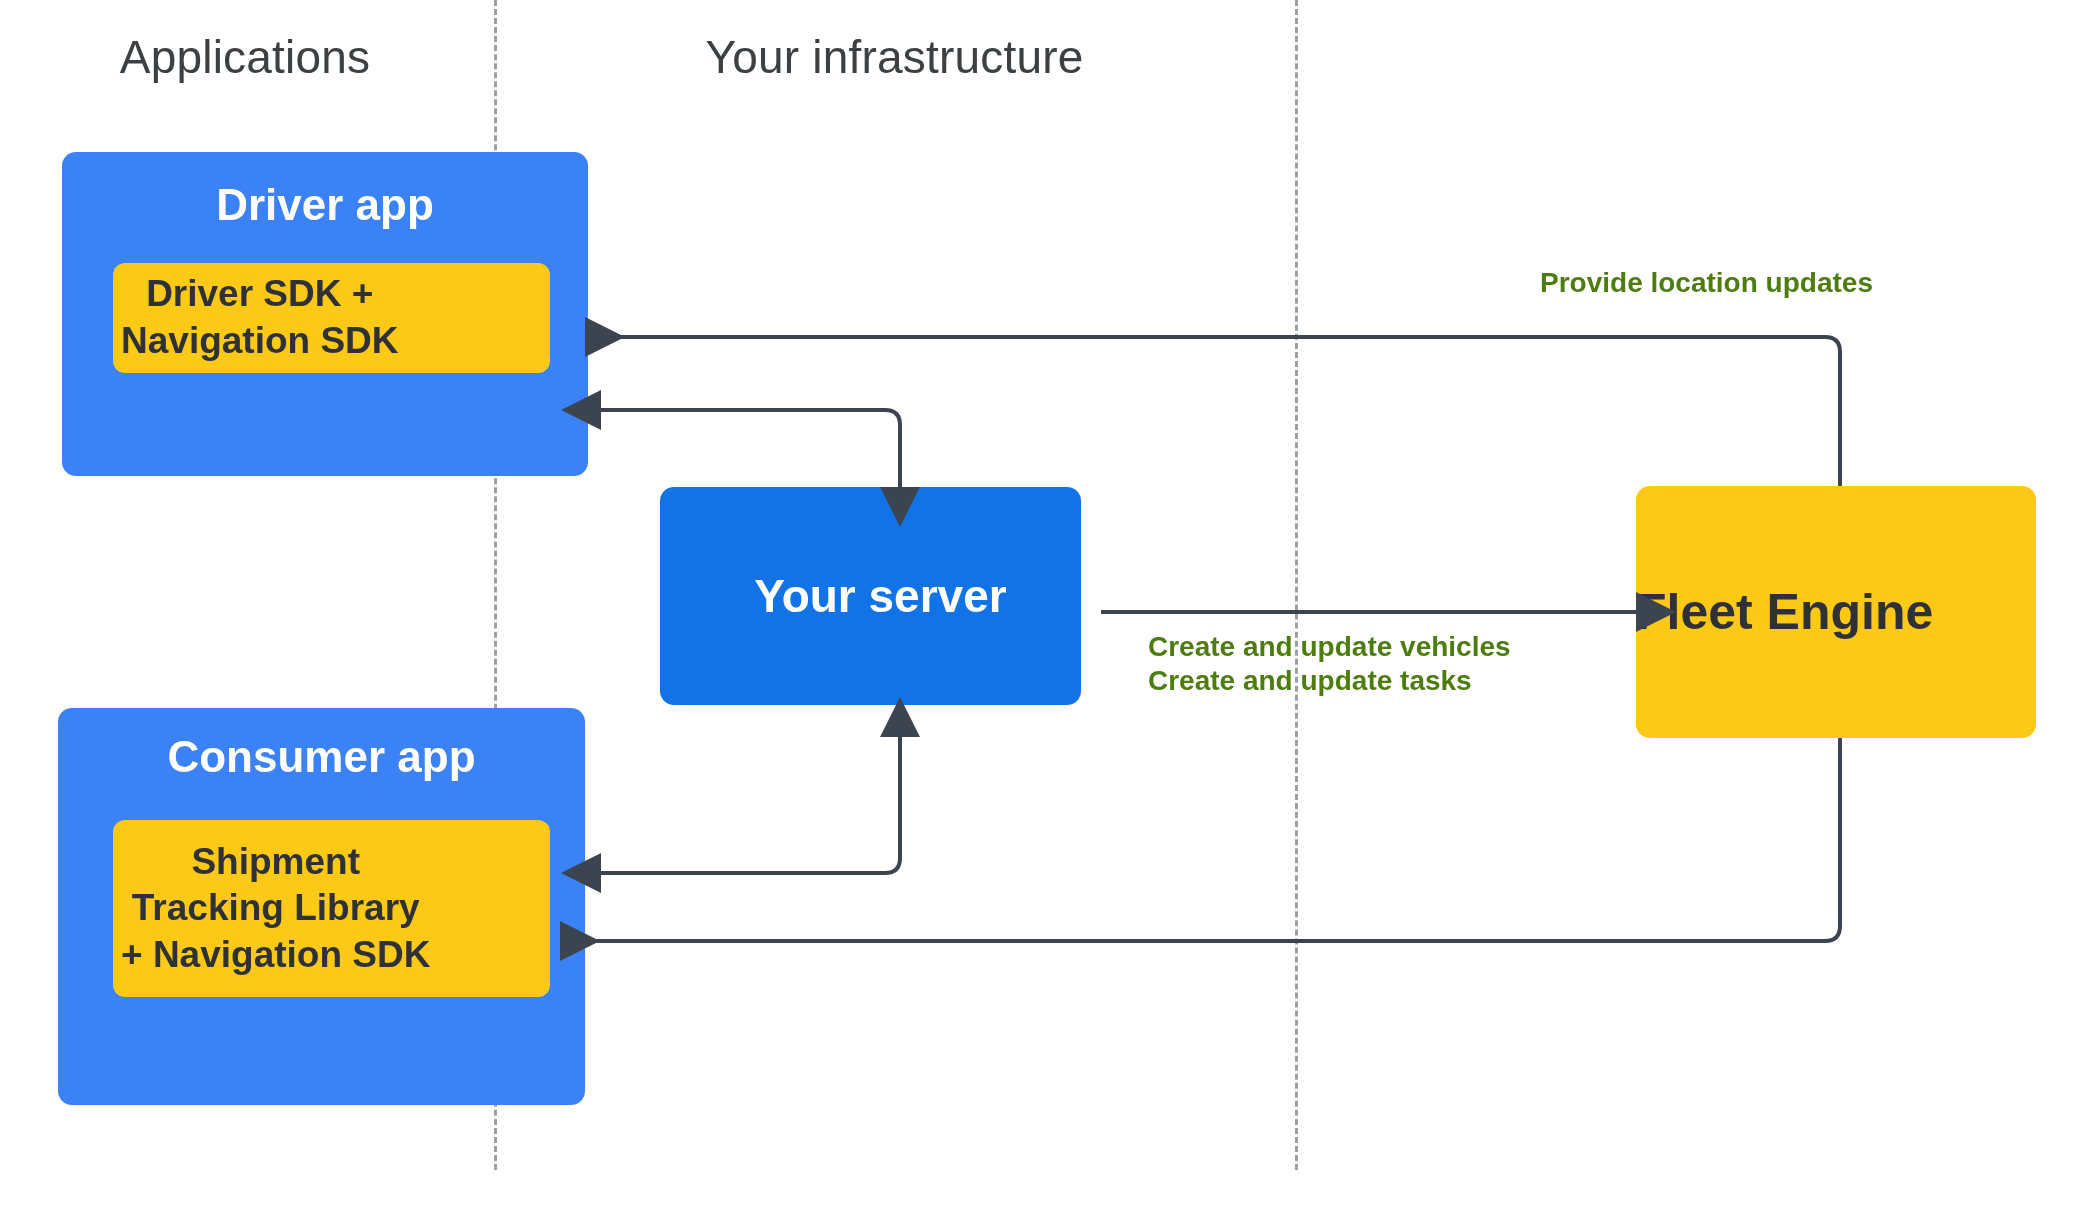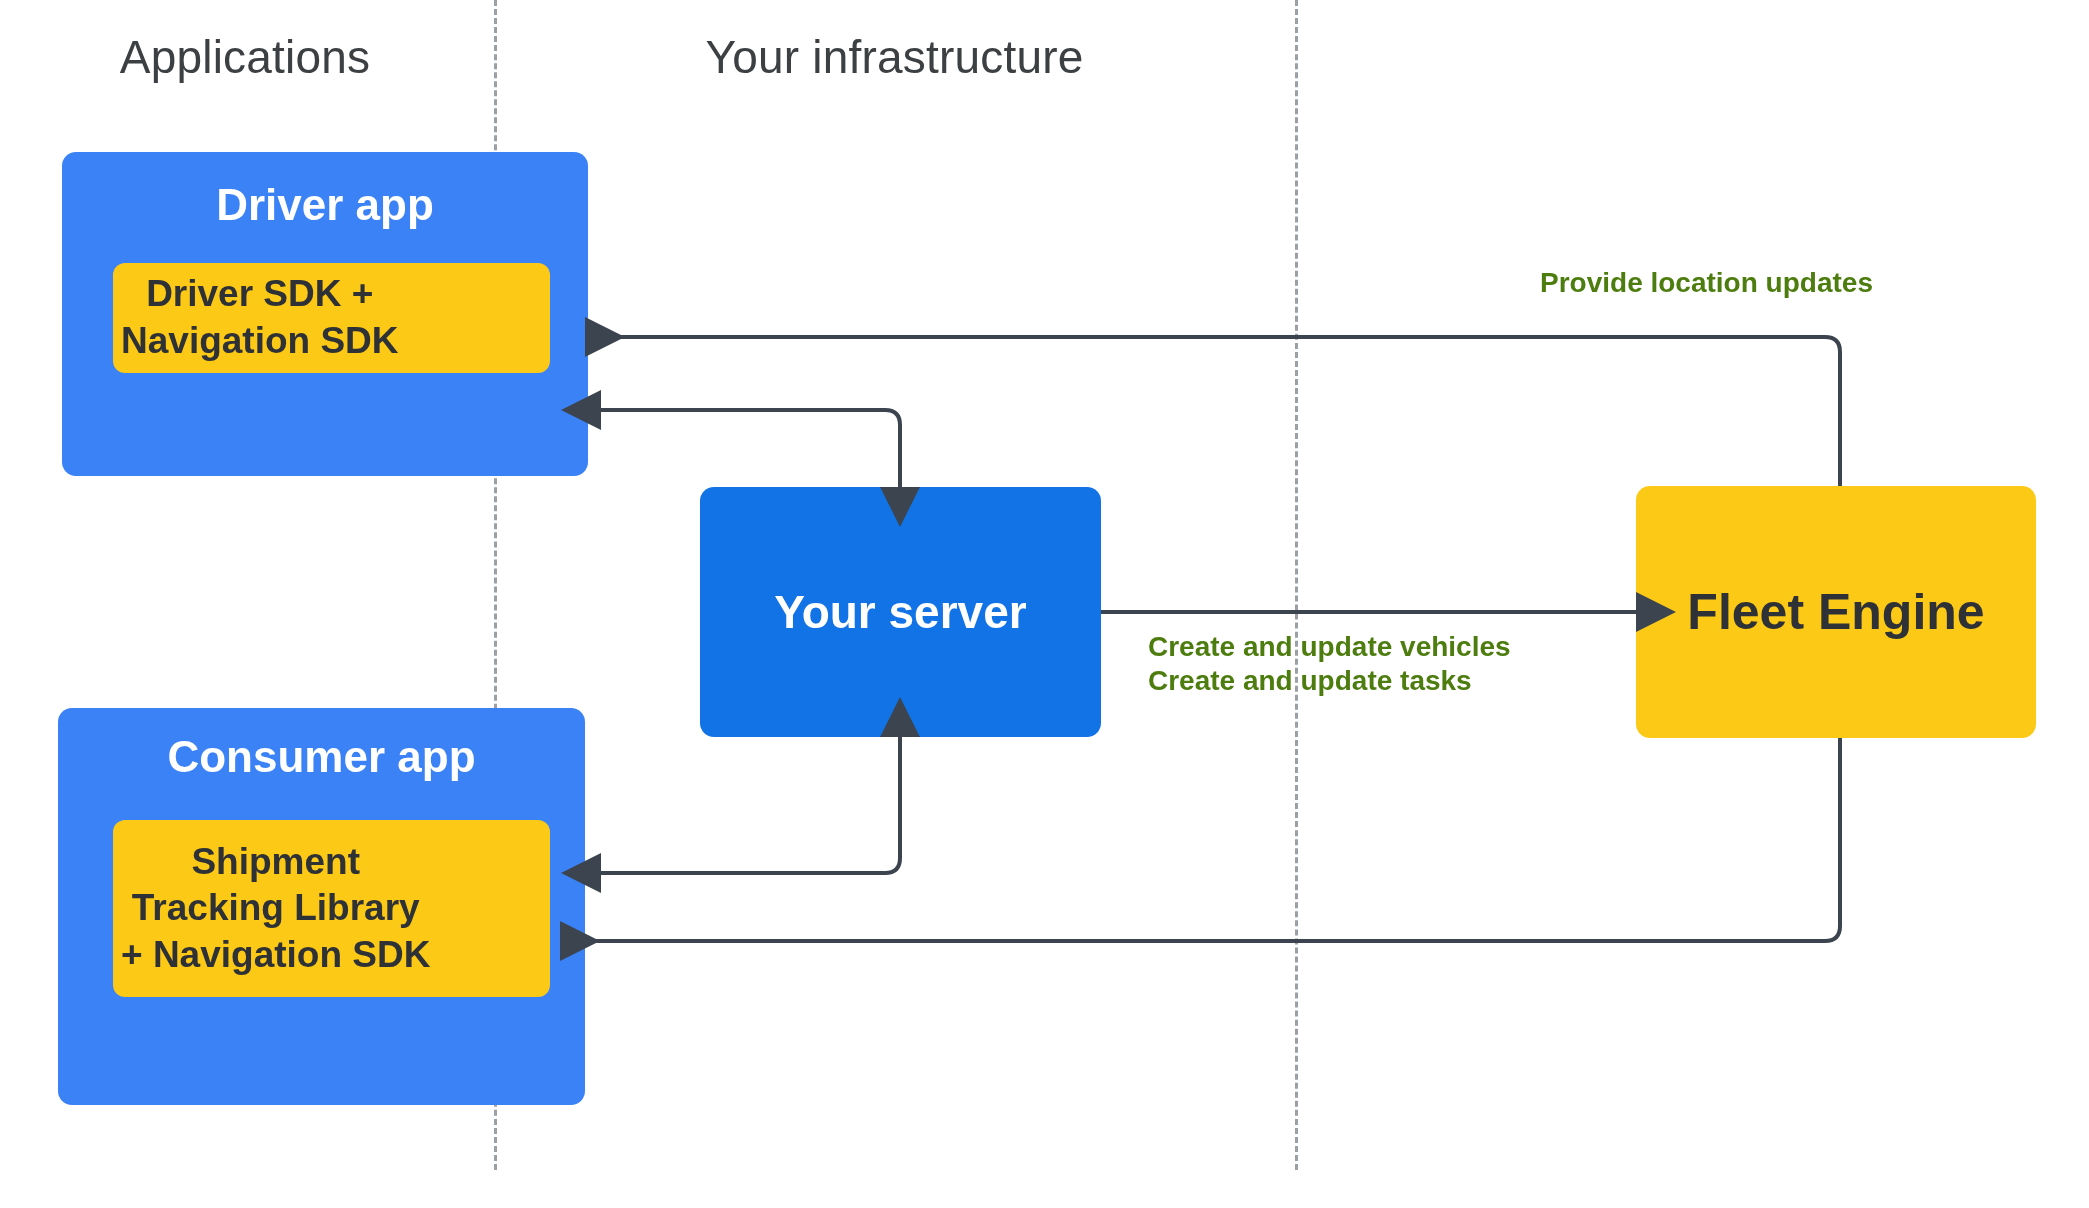--- a/index.html
+++ b/index.html
@@ -70,21 +70,21 @@
     font-size: 46px;
     font-weight: bold;
     white-space: nowrap;
   }
   .engine-box {
     position: absolute;
     background: #fcc916;
     border-radius: 14px;
     display: flex;
     align-items: center;
-    justify-content: center;
+    justify-content: flex-start;
     color: #2e3136;
     font-size: 50px;
     font-weight: bold;
     white-space: nowrap;
   }
   .edge-label {
     position: absolute;
     font-size: 28px;
     font-weight: bold;
     color: #4d7c0f;
@@ -127,21 +127,21 @@
     <div class="app-title" style="top:24px;">Consumer app</div>
   </div>
   <div class="sdk-box" style="left:113px; top:820px; width:437px; height:177px;">
     <span>
       <span>Shipment</span><br>
       <span>Tracking Library</span><br>
       <span>+ Navigation SDK</span>
     </span>
   </div>
 
-  <div class="server-box" style="left:700px; top:487px; width:401px; height:250px;">
+  <div class="server-box" style="left:660px; top:487px; width:401px; height:218px;padding-left:20px;">
     <span>Your server</span>
   </div>
 
   <div class="engine-box" style="left:1636px; top:486px; width:400px; height:252px;">
     <span>Fleet Engine</span>
   </div>
 
   <svg class="wires" viewBox="0 0 2089 1208">
     <defs>
       <marker id="arrow-left" markerWidth="12" markerHeight="12" refX="10" refY="5" orient="auto" markerUnits="strokeWidth">

